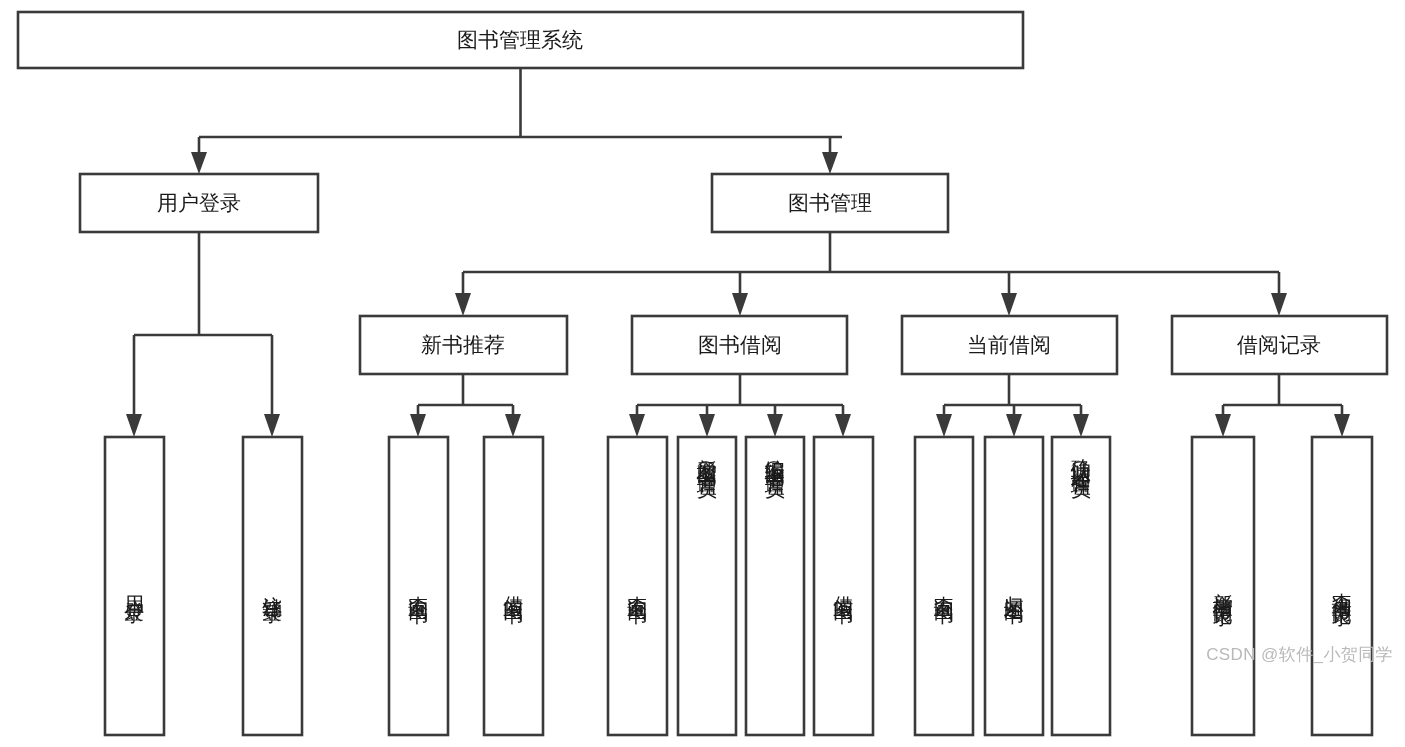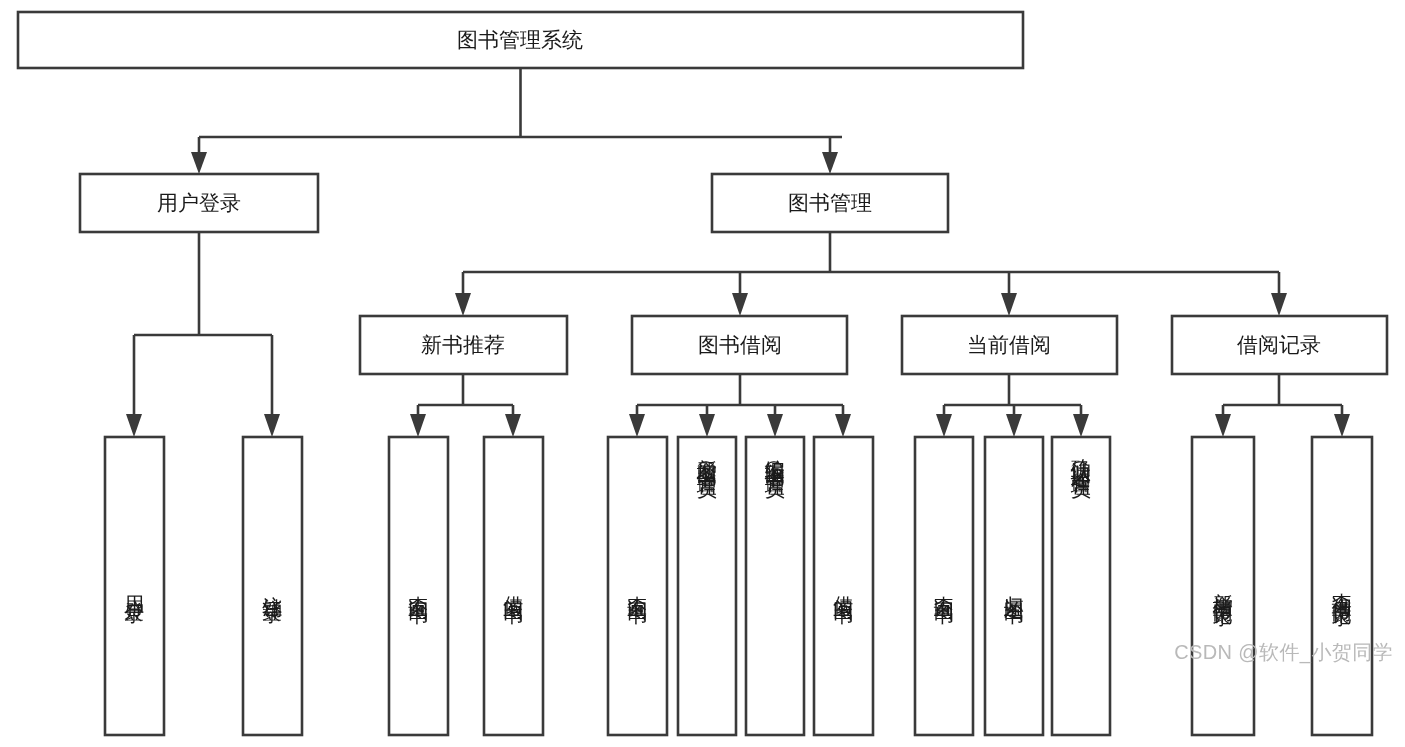--- a/index.html
+++ b/index.html
@@ -67,21 +67,21 @@
     pointer-events: none;
   }
   .vlabel-wrap.centered {
     align-items: center;
   }
   .watermark {
     position: absolute;
     right: 12px;
     bottom: 6px;
     font-family: "Liberation Sans", "DejaVu Sans", sans-serif;
-    font-size: 20px;
+    font-size: 17px;
     color: #b9b9b9;
     letter-spacing: 0.4px;
     white-space: nowrap;
     user-select: none;
   }
 </style>
 </head>
 <body>
 
 <div id="diagram-root">

